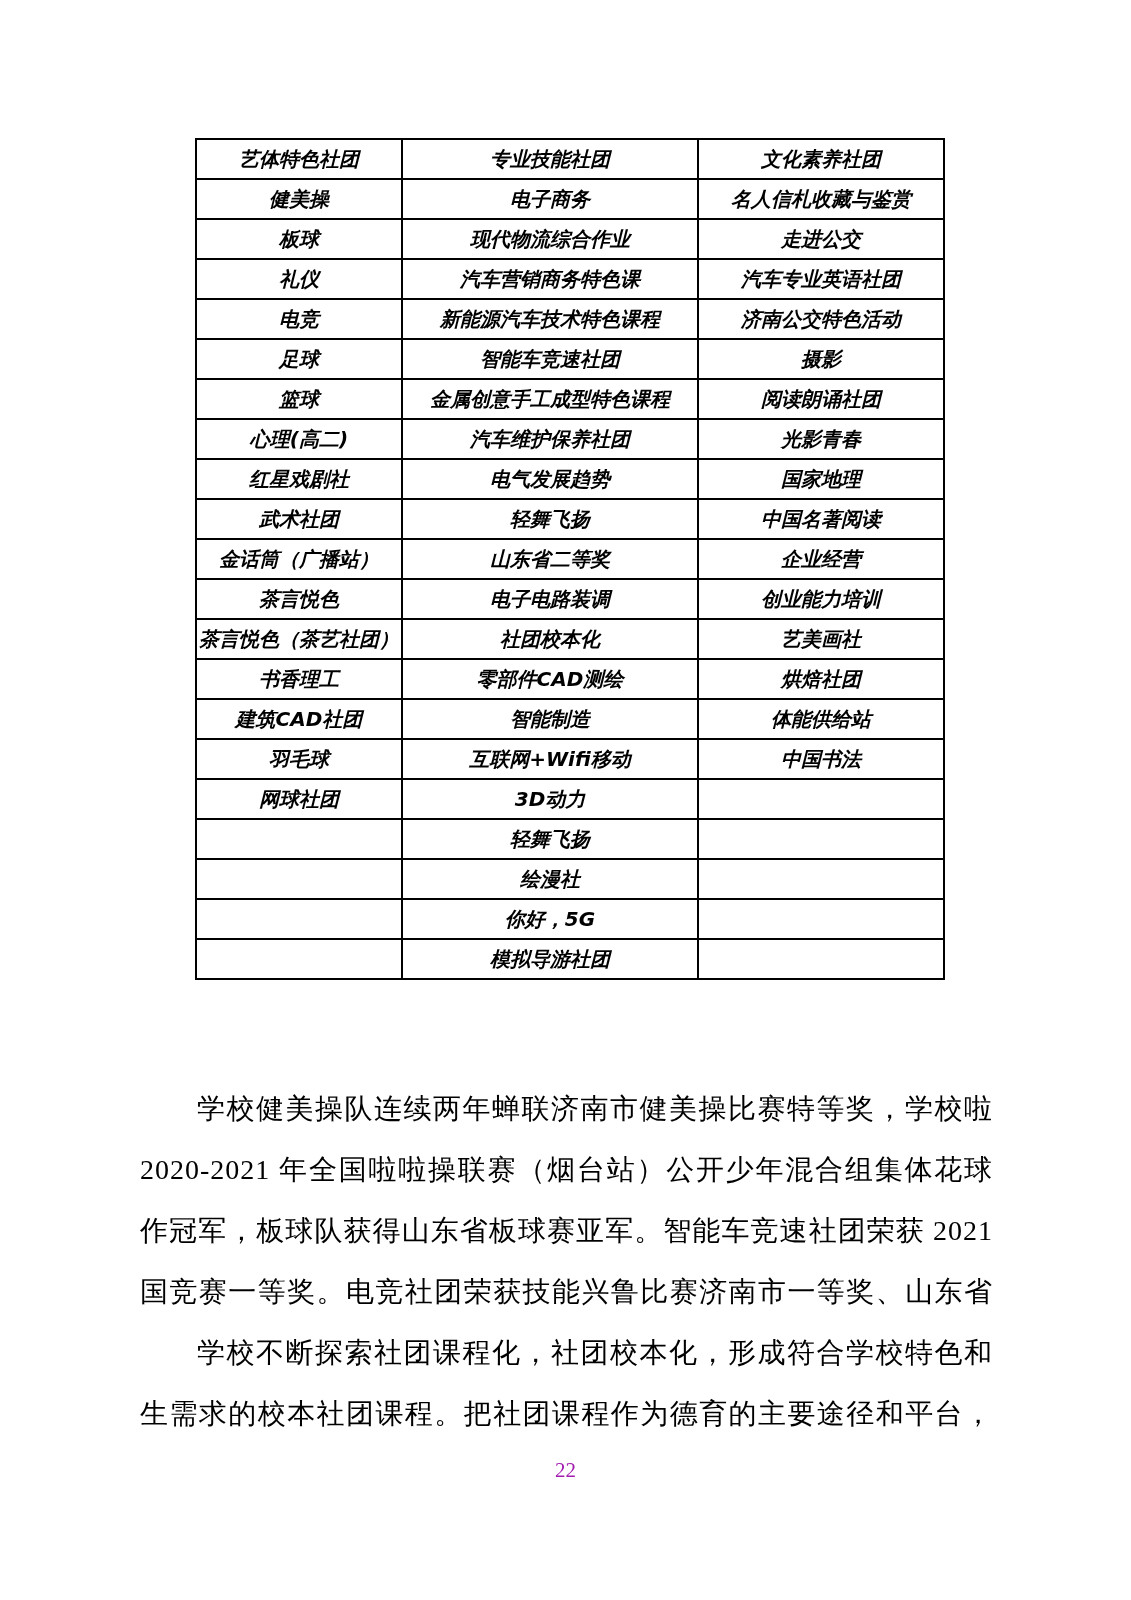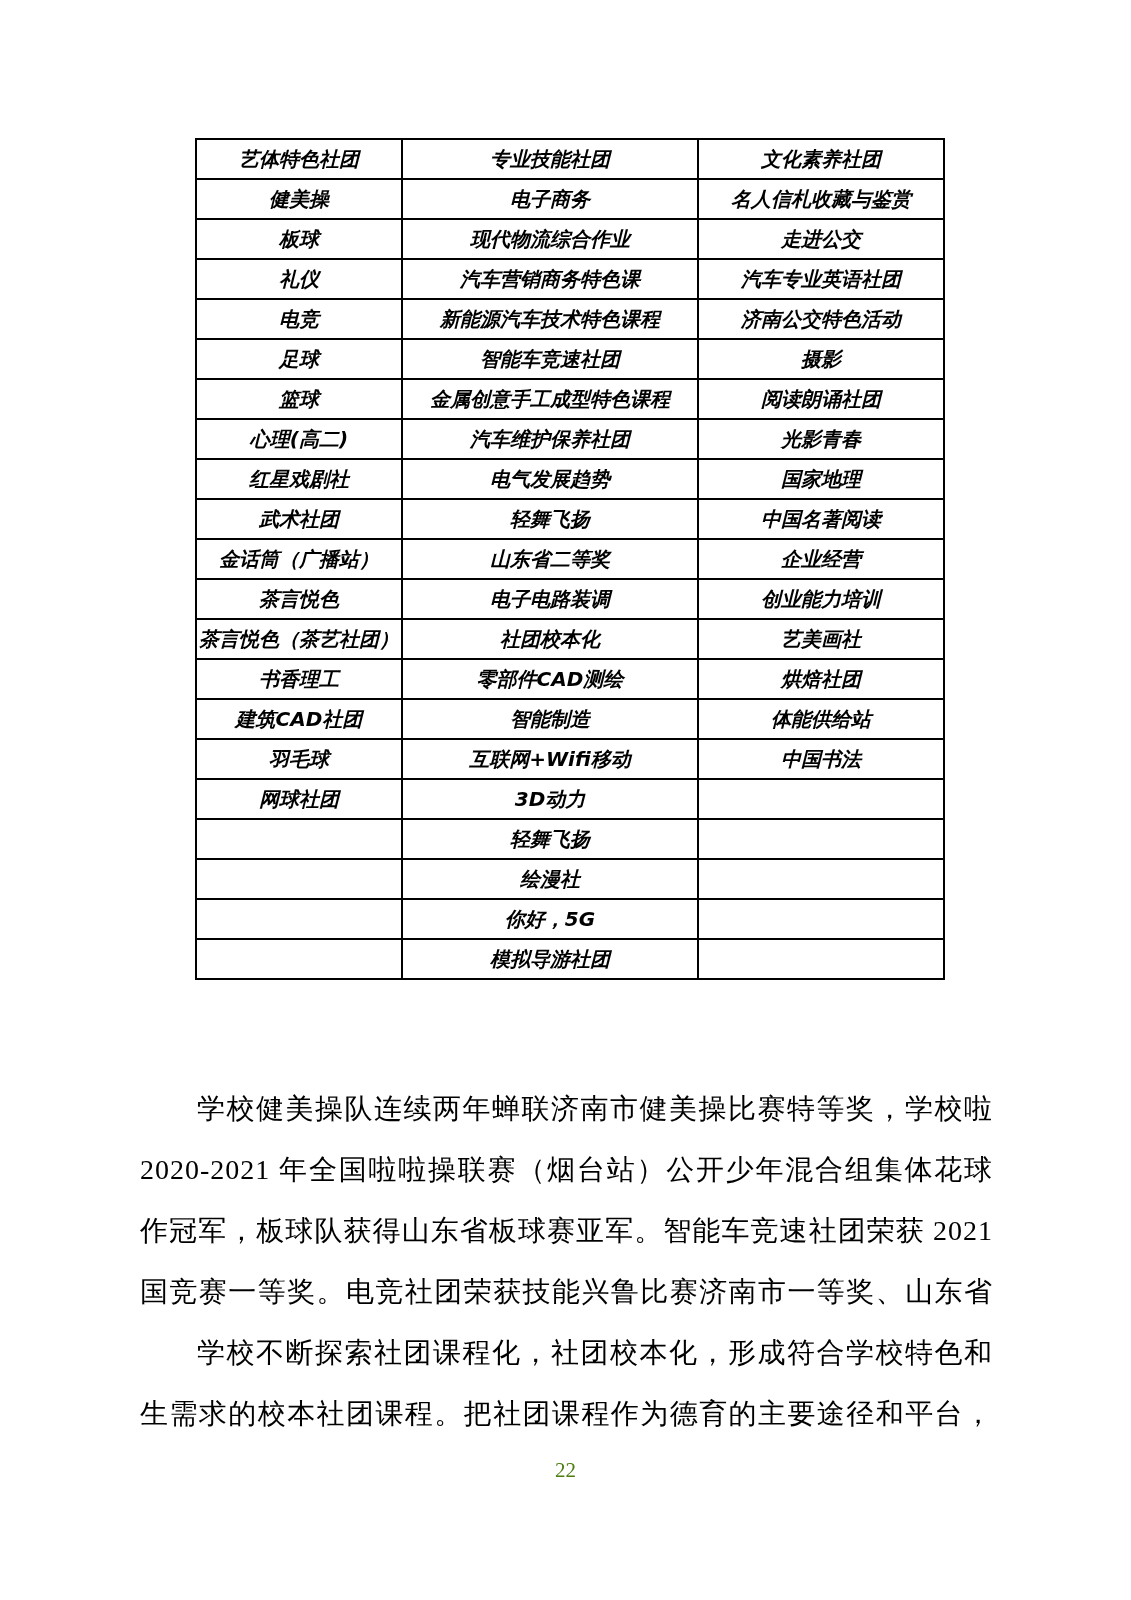--- a/index.html
+++ b/index.html
@@ -65,21 +65,21 @@
     text-indent: 57px;
   }
   
   .pageno {
     position: absolute;
     top: 1458px;
     left: 0;
     width: 100%;
     text-align: center;
     font-size: 21px;
-    color: #4d7c0f;
+    color: #a21caf;
   }
 </style>
 </head>
 <body>
 
 <div class="page">
 
   <table class="clubs">
     <colgroup>
       <col class="c1">

